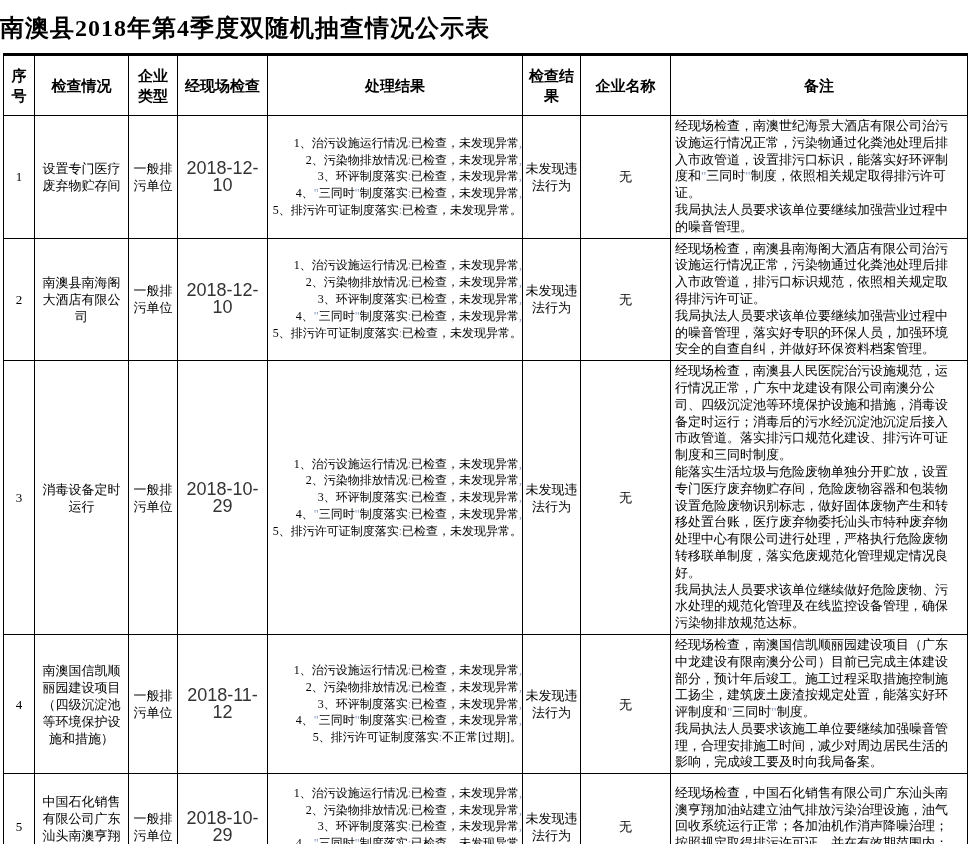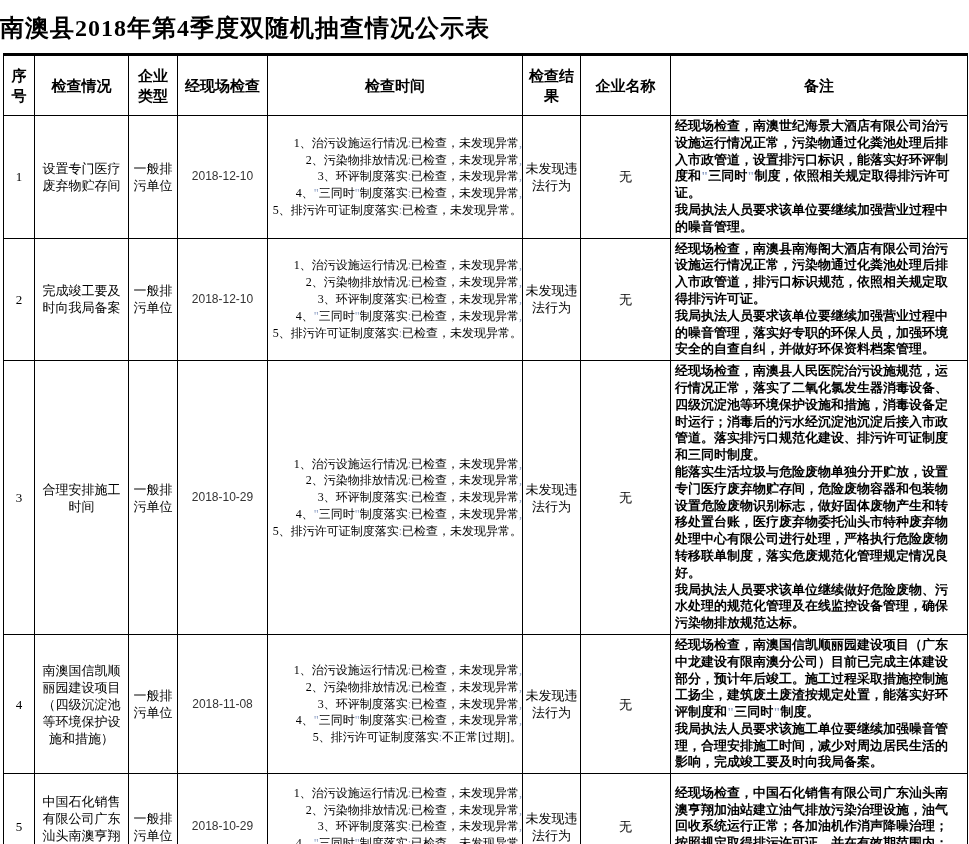--- a/index.html
+++ b/index.html
@@ -32,25 +32,25 @@
     padding:0 2px;line-height:17px;
   }
   td.cell-insp{
     font-size:12px;text-align:right;vertical-align:middle;
     white-space:pre-line;line-height:16.8px;
     padding:2px 0 2px 3px;word-break:break-all;
   }
   td.cell-remark{
     font-size:13px;text-align:left;vertical-align:middle;
     white-space:pre-line;line-height:16.8px;
-    padding:2px 16px 2px 4px;word-break:break-all;font-weight:bold;
+    padding:2px 16px 2px 4px;word-break:break-all;
   }
   td.cell-date{
     font-family:"Liberation Sans","DejaVu Sans",sans-serif;
-    font-size:12px;color:#333;
+    font-size:18px;color:#333;
   }
   .punct{color:var(--punct,#8799c0);}
 </style>
 </head>
 <body>
 
 <div class="page-title">南澳县2018年第4季度双随机抽查情况公示表</div>
 
 <table class="inspection">
   <colgroup>
@@ -64,21 +64,21 @@
       <col style="width:297px">
   </colgroup>
   <thead>
     <tr style="height:61px;">
       <th>序
 号</th>
       <th>检查情况</th>
       <th>企业
 类型</th>
       <th>经现场检查</th>
-      <th>检查时间</th>
+      <th>处理结果</th>
       <th>检查结
 果</th>
       <th>企业名称</th>
       <th>备注</th>
     </tr>
   </thead>
   <tbody>
     <tr style="height:110px;">
       <td>1</td>
       <td>设置专门医疗废弃物贮存间</td>
@@ -89,54 +89,54 @@
 3、环评制度落实<span class="punct">:</span>已检查，未发现异常<span class="punct">,</span>
 4、<span class="punct">"</span>三同时<span class="punct">"</span>制度落实<span class="punct">:</span>已检查，未发现异常<span class="punct">,</span>
 5、排污许可证制度落实<span class="punct">:</span>已检查，未发现异常。</td>
       <td>未发现违法行为</td>
       <td>无</td>
       <td class="cell-remark colorize">经现场检查，南澳世纪海景大酒店有限公司治污设施运行情况正常，污染物通过化粪池处理后排入市政管道，设置排污口标识，能落实好环评制度和<span class="punct">"</span>三同时<span class="punct">"</span>制度，依照相关规定取得排污许可证。
 我局执法人员要求该单位要继续加强营业过程中的噪音管理。</td>
     </tr>
     <tr style="height:120px;">
       <td>2</td>
-      <td>完成竣工要及时向我局备案</td>
+      <td>南澳县南海阁大酒店有限公司</td>
       <td>一般排污单位</td>
       <td class="cell-date">2018-12-10</td>
       <td class="cell-insp colorize">1、治污设施运行情况<span class="punct">:</span>已检查，未发现异常<span class="punct">,</span>
 2、污染物排放情况<span class="punct">:</span>已检查，未发现异常<span class="punct">,</span>
 3、环评制度落实<span class="punct">:</span>已检查，未发现异常<span class="punct">,</span>
 4、<span class="punct">"</span>三同时<span class="punct">"</span>制度落实<span class="punct">:</span>已检查，未发现异常<span class="punct">,</span>
 5、排污许可证制度落实<span class="punct">:</span>已检查，未发现异常。</td>
       <td>未发现违法行为</td>
       <td>无</td>
       <td class="cell-remark colorize">经现场检查，南澳县南海阁大酒店有限公司治污设施运行情况正常，污染物通过化粪池处理后排入市政管道，排污口标识规范，依照相关规定取得排污许可证。
 我局执法人员要求该单位要继续加强营业过程中的噪音管理，落实好专职的环保人员，加强环境安全的自查自纠，并做好环保资料档案管理。</td>
     </tr>
     <tr style="height:261px;">
       <td>3</td>
-      <td>合理安排施工时间</td>
+      <td>消毒设备定时运行</td>
       <td>一般排污单位</td>
       <td class="cell-date">2018-10-29</td>
       <td class="cell-insp colorize">1、治污设施运行情况<span class="punct">:</span>已检查，未发现异常<span class="punct">,</span>
 2、污染物排放情况<span class="punct">:</span>已检查，未发现异常<span class="punct">,</span>
 3、环评制度落实<span class="punct">:</span>已检查，未发现异常<span class="punct">,</span>
 4、<span class="punct">"</span>三同时<span class="punct">"</span>制度落实<span class="punct">:</span>已检查，未发现异常<span class="punct">,</span>
 5、排污许可证制度落实<span class="punct">:</span>已检查，未发现异常。</td>
       <td>未发现违法行为</td>
       <td>无</td>
-      <td class="cell-remark colorize">经现场检查，南澳县人民医院治污设施规范，运行情况正常，落实了二氧化氯发生器消毒设备、四级沉淀池等环境保护设施和措施，消毒设备定时运行；消毒后的污水经沉淀池沉淀后接入市政管道。落实排污口规范化建设、排污许可证制度和三同时制度。
+      <td class="cell-remark colorize">经现场检查，南澳县人民医院治污设施规范，运行情况正常，广东中龙建设有限公司南澳分公司、四级沉淀池等环境保护设施和措施，消毒设备定时运行；消毒后的污水经沉淀池沉淀后接入市政管道。落实排污口规范化建设、排污许可证制度和三同时制度。
 能落实生活垃圾与危险废物单独分开贮放，设置专门医疗废弃物贮存间，危险废物容器和包装物设置危险废物识别标志，做好固体废物产生和转移处置台账，医疗废弃物委托汕头市特种废弃物处理中心有限公司进行处理，严格执行危险废物转移联单制度，落实危废规范化管理规定情况良好。
 我局执法人员要求该单位继续做好危险废物、污水处理的规范化管理及在线监控设备管理，确保污染物排放规范达标。</td>
     </tr>
     <tr style="height:126px;">
       <td>4</td>
       <td>南澳国信凯顺丽园建设项目（四级沉淀池等环境保护设施和措施）</td>
       <td>一般排污单位</td>
-      <td class="cell-date">2018-11-08</td>
+      <td class="cell-date">2018-11-12</td>
       <td class="cell-insp colorize">1、治污设施运行情况<span class="punct">:</span>已检查，未发现异常<span class="punct">,</span>
 2、污染物排放情况<span class="punct">:</span>已检查，未发现异常<span class="punct">,</span>
 3、环评制度落实<span class="punct">:</span>已检查，未发现异常<span class="punct">,</span>
 4、<span class="punct">"</span>三同时<span class="punct">"</span>制度落实<span class="punct">:</span>已检查，未发现异常<span class="punct">,</span>
 5、排污许可证制度落实<span class="punct">:</span>不正常[过期]。</td>
       <td>未发现违法行为</td>
       <td>无</td>
       <td class="cell-remark colorize">经现场检查，南澳国信凯顺丽园建设项目（广东中龙建设有限南澳分公司）目前已完成主体建设部分，预计年后竣工。施工过程采取措施控制施工扬尘，建筑废土废渣按规定处置，能落实好环评制度和<span class="punct">"</span>三同时<span class="punct">"</span>制度。
 我局执法人员要求该施工单位要继续加强噪音管理，合理安排施工时间，减少对周边居民生活的影响，完成竣工要及时向我局备案。</td>
     </tr>

